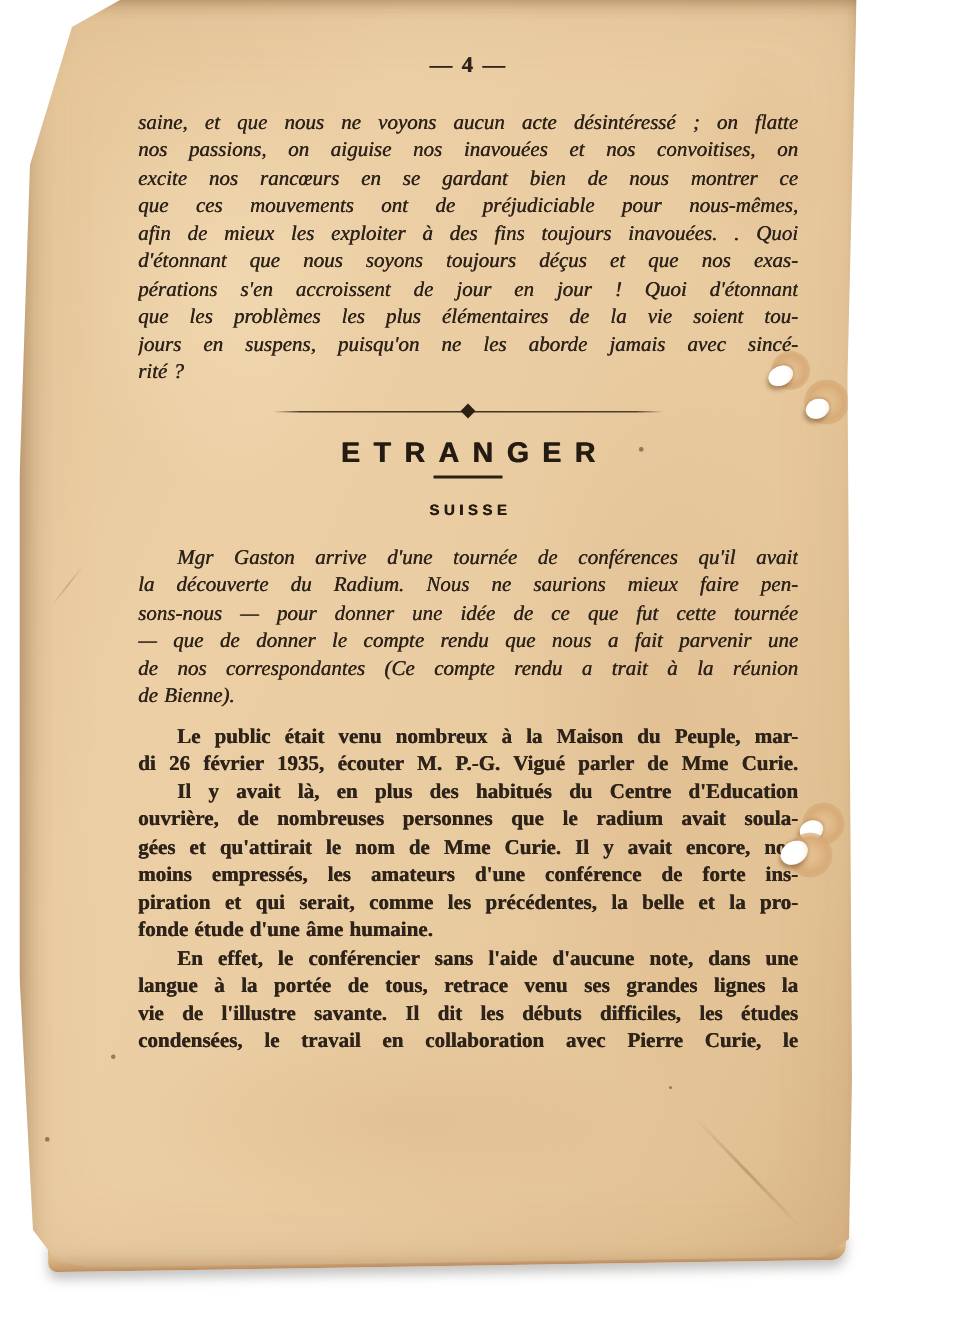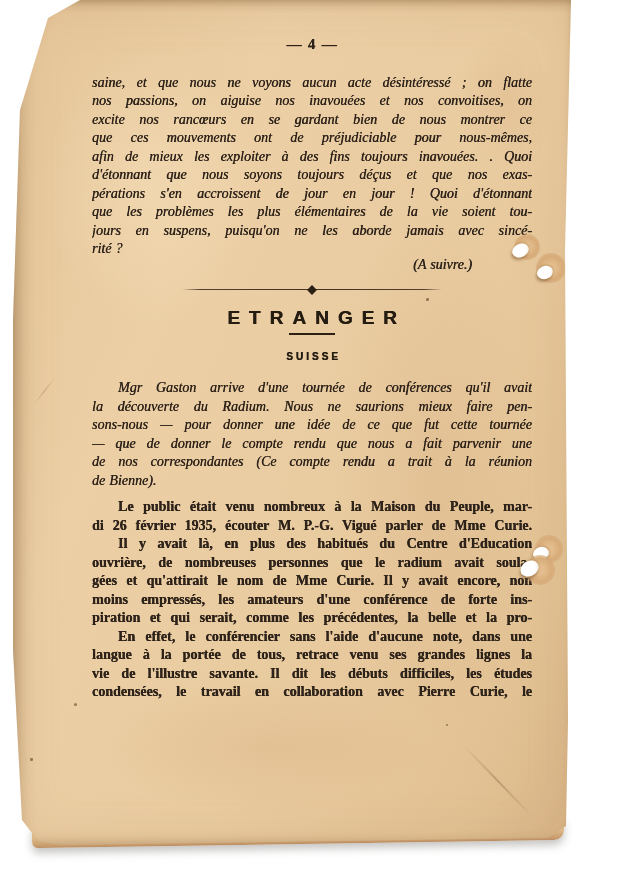--- a/index.html
+++ b/index.html
@@ -136,21 +136,20 @@
           <div class="tline">excite nos rancœurs en se gardant bien de nous montrer ce</div>
           <div class="tline">que ces mouvements ont de préjudiciable pour nous-mêmes,</div>
           <div class="tline">afin de mieux les exploiter à des fins toujours inavouées. . Quoi</div>
           <div class="tline">d'étonnant que nous soyons toujours déçus et que nos exas-</div>
           <div class="tline">pérations s'en accroissent de jour en jour ! Quoi d'étonnant</div>
           <div class="tline">que les problèmes les plus élémentaires de la vie soient tou-</div>
           <div class="tline">jours en suspens, puisqu'on ne les aborde jamais avec sincé-</div>
           <div class="tline flush">rité ?</div>
         </div>
 
-      <div class="continuation">(A suivre.)</div>
 
       <div class="divider">
         <div class="rule"></div>
         <div class="diamond"></div>
       </div>
 
       <div class="section-title">ETRANGER</div>
       <div class="title-rule"></div>
       <div class="subsection-title">SUISSE</div>
 
@@ -166,20 +165,21 @@
       <div class="para report lead">
           <div class="tline indent">Le public était venu nombreux à la Maison du Peuple, mar-</div>
           <div class="tline">di 26 février 1935, écouter M. P.-G. Vigué parler de Mme Curie.</div>
         </div>
       <div class="para report">
           <div class="tline indent">Il y avait là, en plus des habitués du Centre d'Education</div>
           <div class="tline">ouvrière, de nombreuses personnes que le radium avait soula-</div>
           <div class="tline">gées et qu'attirait le nom de Mme Curie. Il y avait encore, non</div>
           <div class="tline">moins empressés, les amateurs d'une conférence de forte ins-</div>
           <div class="tline">piration et qui serait, comme les précédentes, la belle et la pro-</div>
+          <div class="tline flush">fonde étude d'une âme humaine.</div>
         </div>
       <div class="para report">
           <div class="tline indent">En effet, le conférencier sans l'aide d'aucune note, dans une</div>
           <div class="tline">langue à la portée de tous, retrace venu ses grandes lignes la</div>
           <div class="tline">vie de l'illustre savante. Il dit les débuts difficiles, les études</div>
           <div class="tline">condensées, le travail en collaboration avec Pierre Curie, le</div>
         </div>
     </div>
 
     <div class="halo" style="left:506px; top:234px; width:26px; height:26px;"></div>

